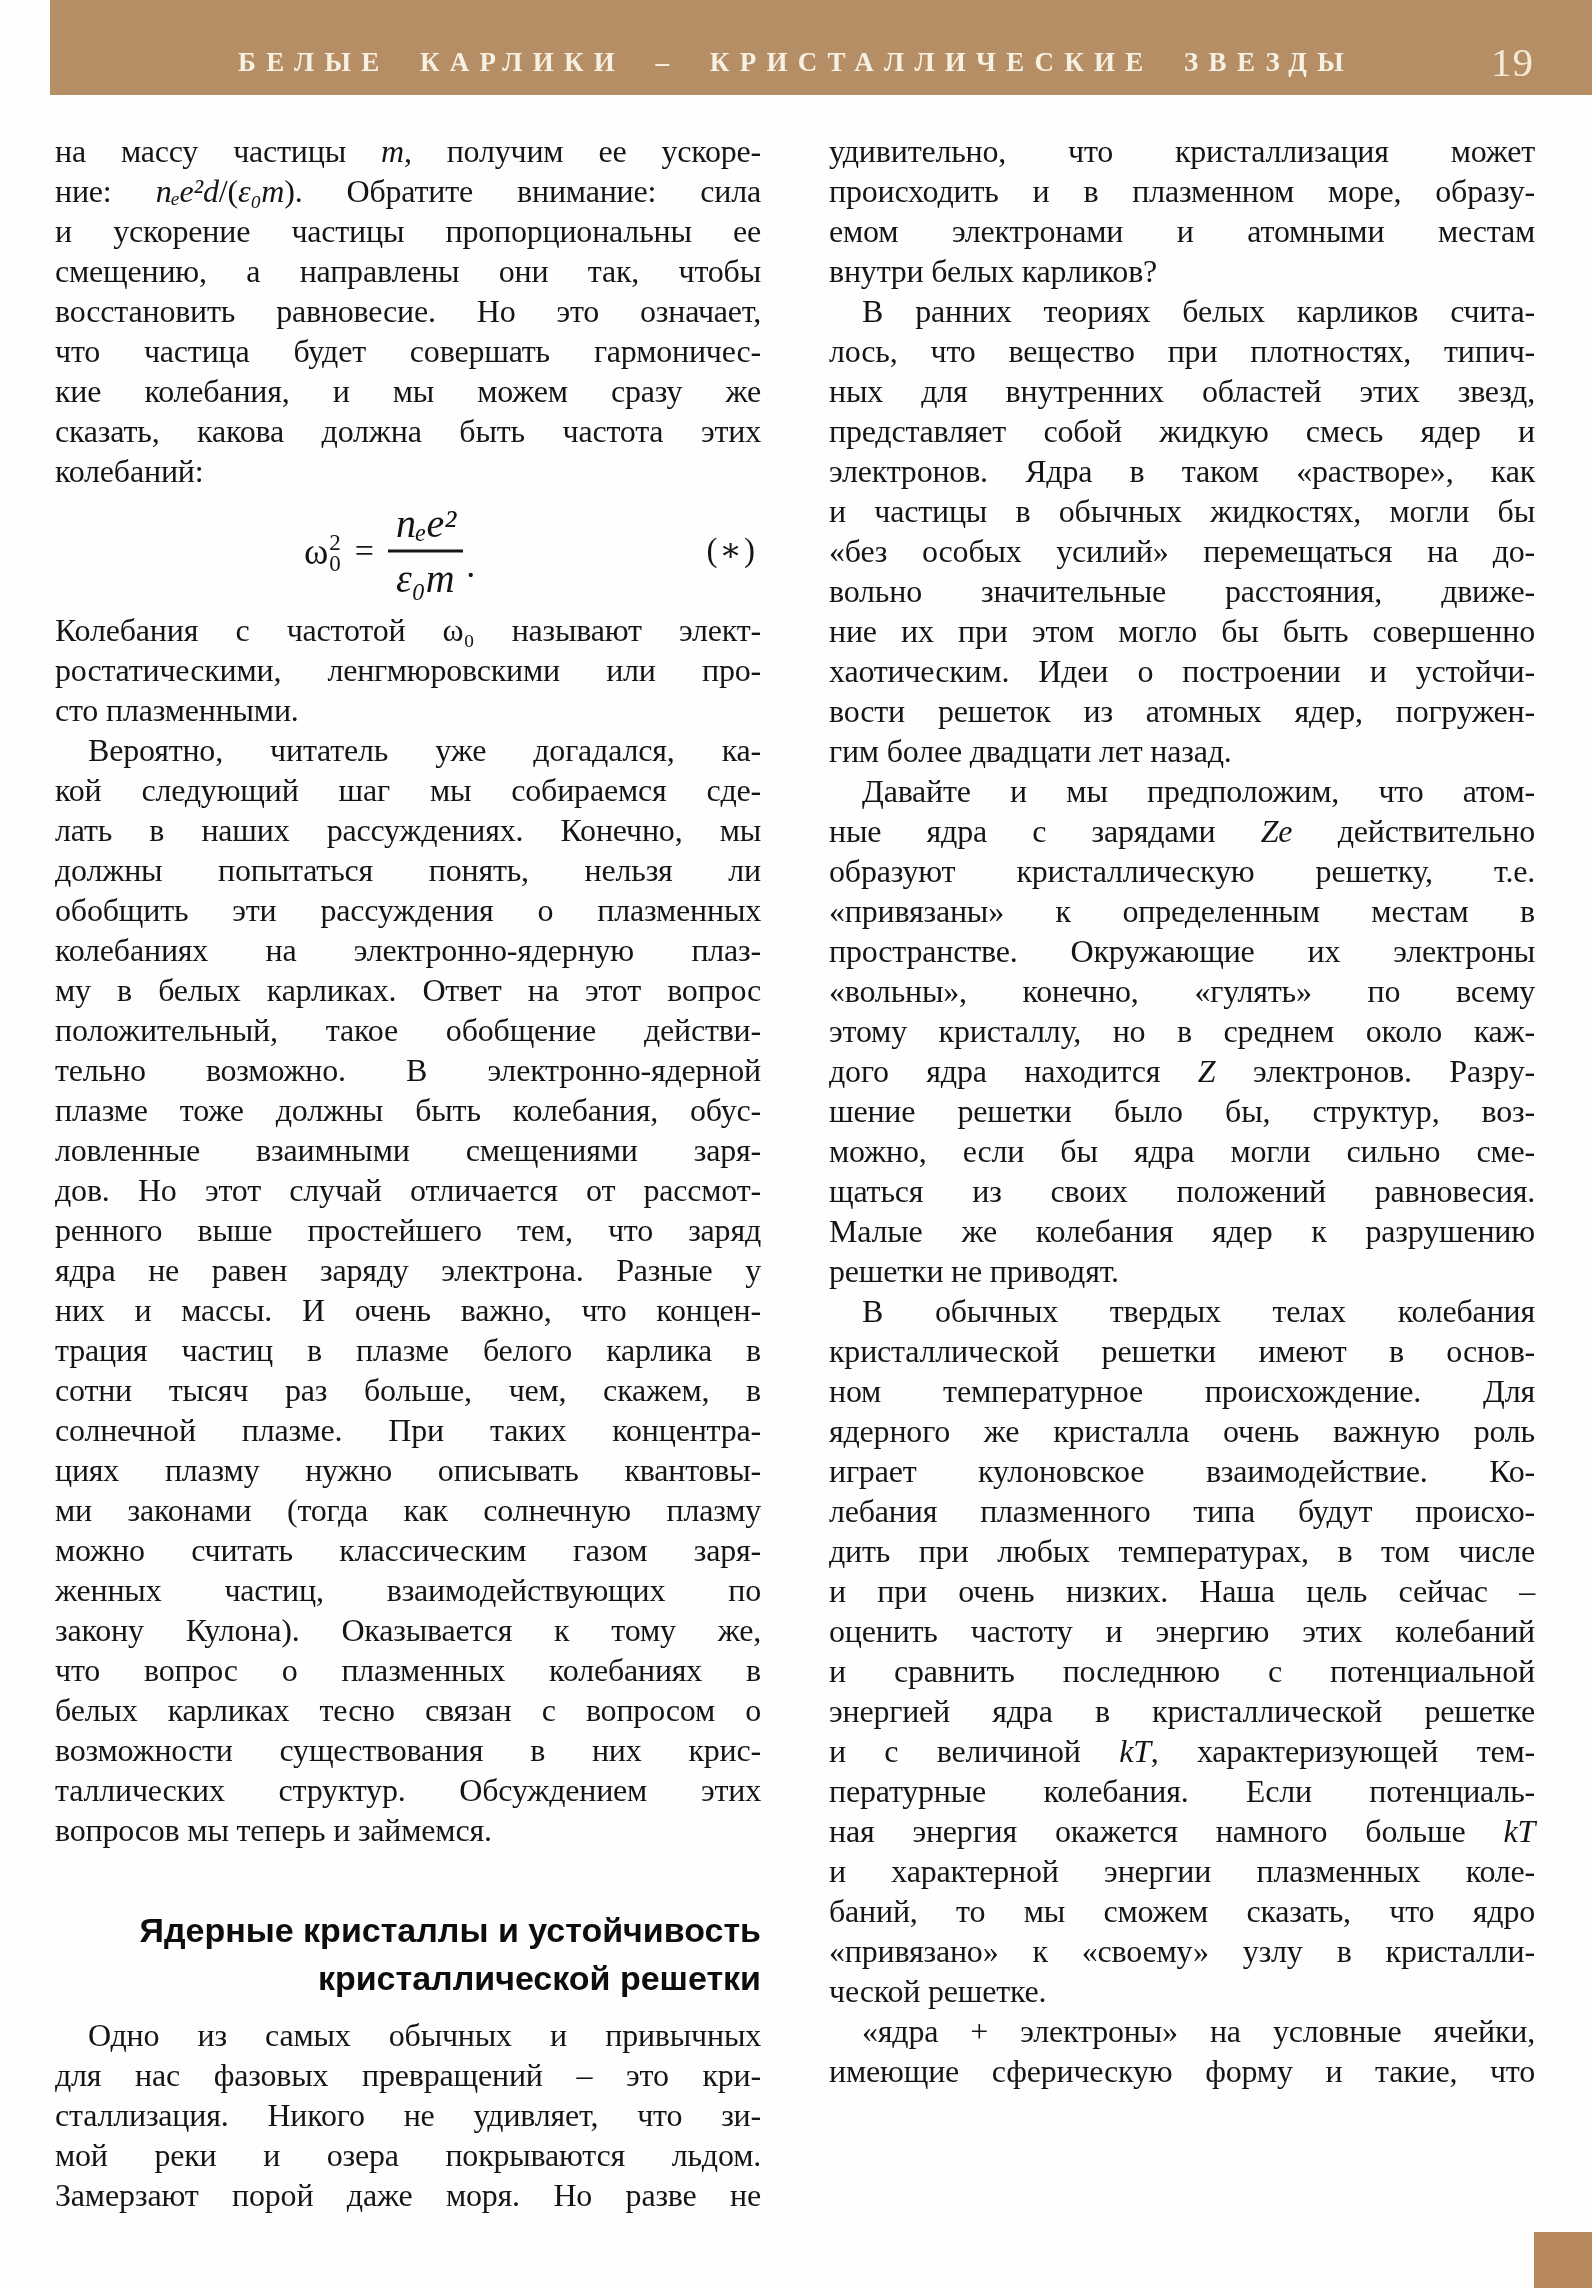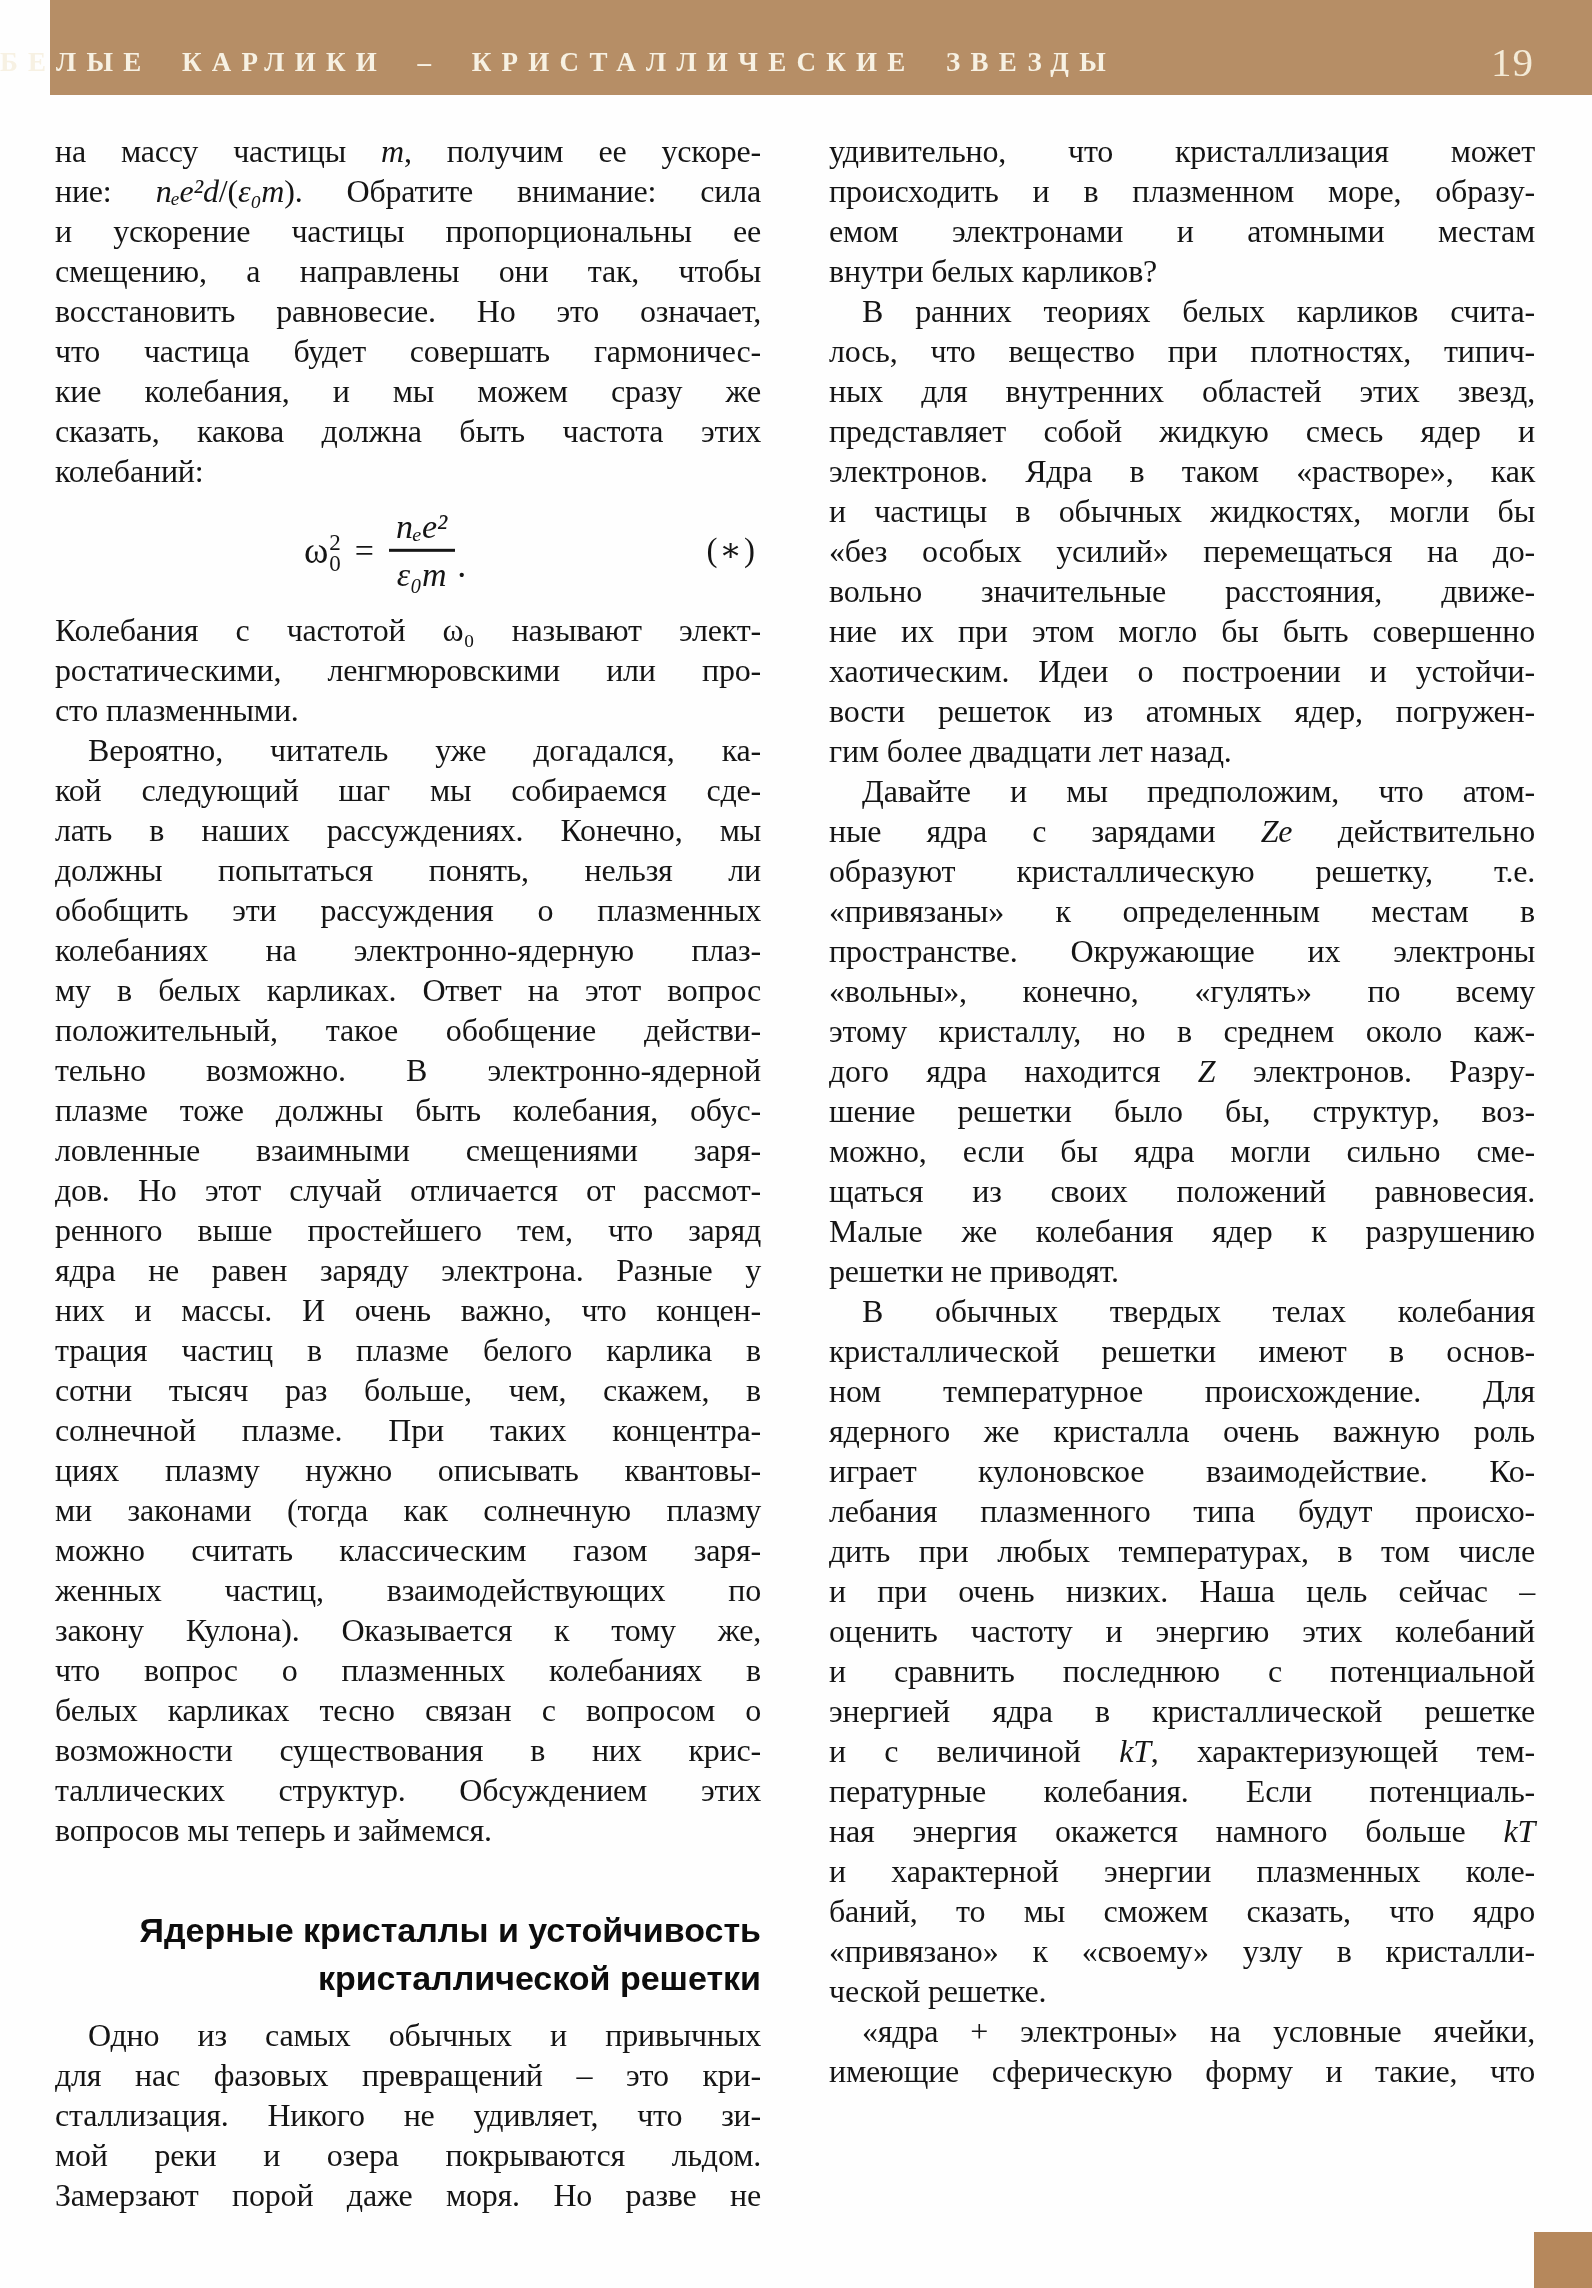--- a/index.html
+++ b/index.html
@@ -8,21 +8,21 @@
     background:#fefefe; color:#151515;
     font-family:"Liberation Serif","DejaVu Serif",serif;
   }
   
   .header-bar {
     position:absolute; left:50px; right:0; top:0; height:95px;
     background:#b68e66;
   }
   .header-title {
     position:absolute; top:47px; left:0; width:1592px;
-    text-align:left;
+    text-align:center;
     font-family:"Liberation Serif","DejaVu Serif",serif;
     font-weight:700; font-size:27px; color:#f7f1e3;
     letter-spacing:0.38em; word-spacing:0.5em;
     white-space:nowrap;
   }
   .page-number {
     position:absolute; top:38px; right:58px;
     font-family:"Liberation Serif","DejaVu Serif",serif;
     font-weight:400; font-size:41px; color:#f3ead6; letter-spacing:1px;
   }
@@ -44,22 +44,22 @@
     position:absolute; left:249px; top:50%; transform:translateY(-50%);
     display:flex; align-items:center;
   }
   .omega-group { display:inline-flex; align-items:center; font-size:37px; }
   .omega-scripts {
     display:inline-flex; flex-direction:column; align-items:flex-start;
     font-size:23px; line-height:21px; margin-left:1px; transform:translateY(2px);
   }
   .eq { font-size:34px; margin:0 14px; }
   .frac {
-    display:inline-flex; flex-direction:column; align-items:center;
-    font-size:34px; font-style:italic; line-height:1.05;
+    display:inline-flex; flex-direction:column; align-items:flex-start;
+    font-size:40px; font-style:italic; line-height:1.05;
   }
   .frac .num { padding:0 8px 5px; }
   .frac .den { border-top:3px solid #161616; padding:5px 8px 0; }
   .frac-dot { font-size:36px; margin-top:28px; margin-left:2px; }
   .formula-tag {
     position:absolute; right:4px; top:50%; transform:translateY(-54%);
     font-size:33px; letter-spacing:2px;
   }
   
   .section-heading {

